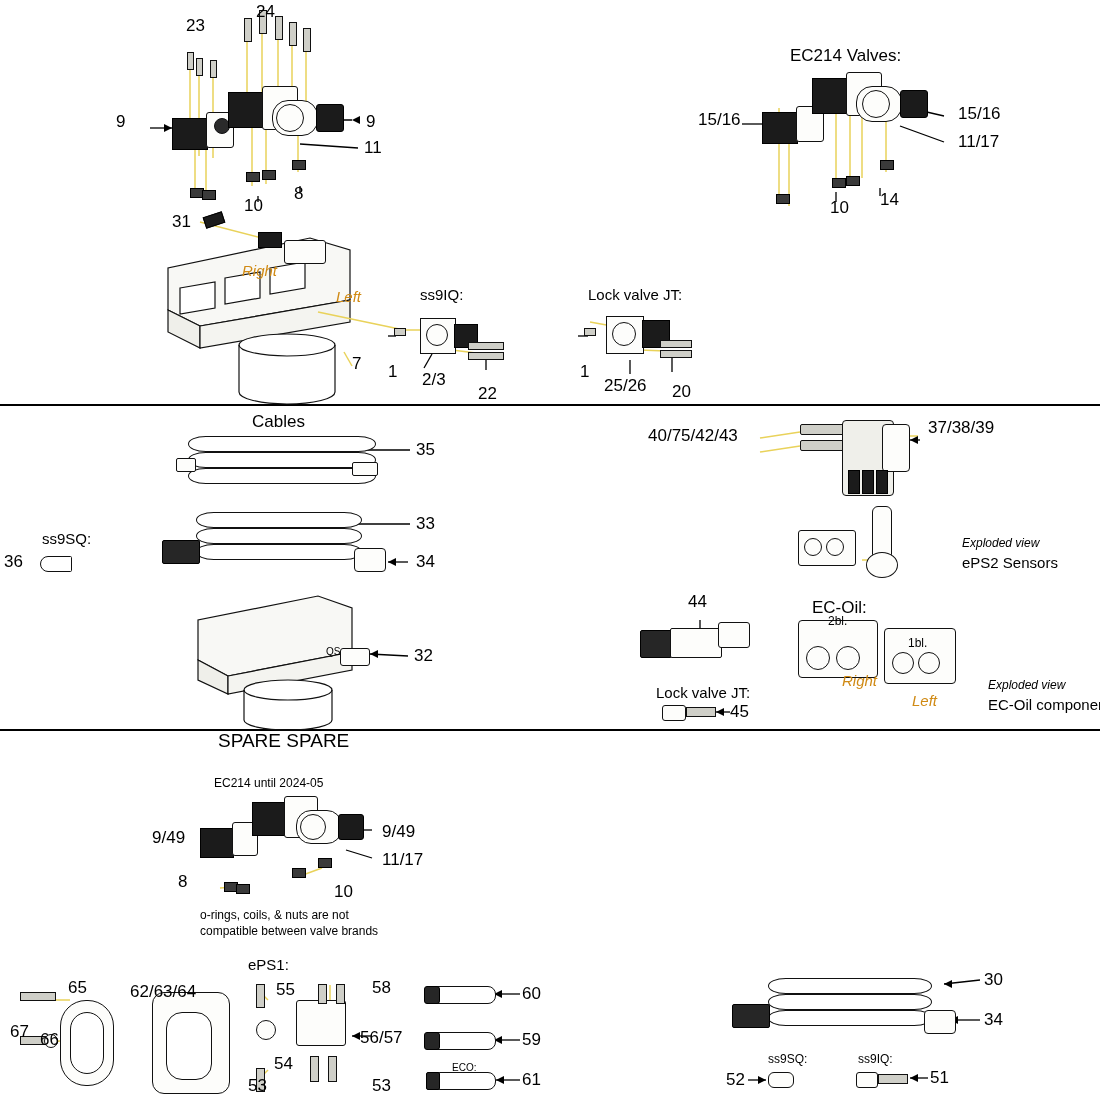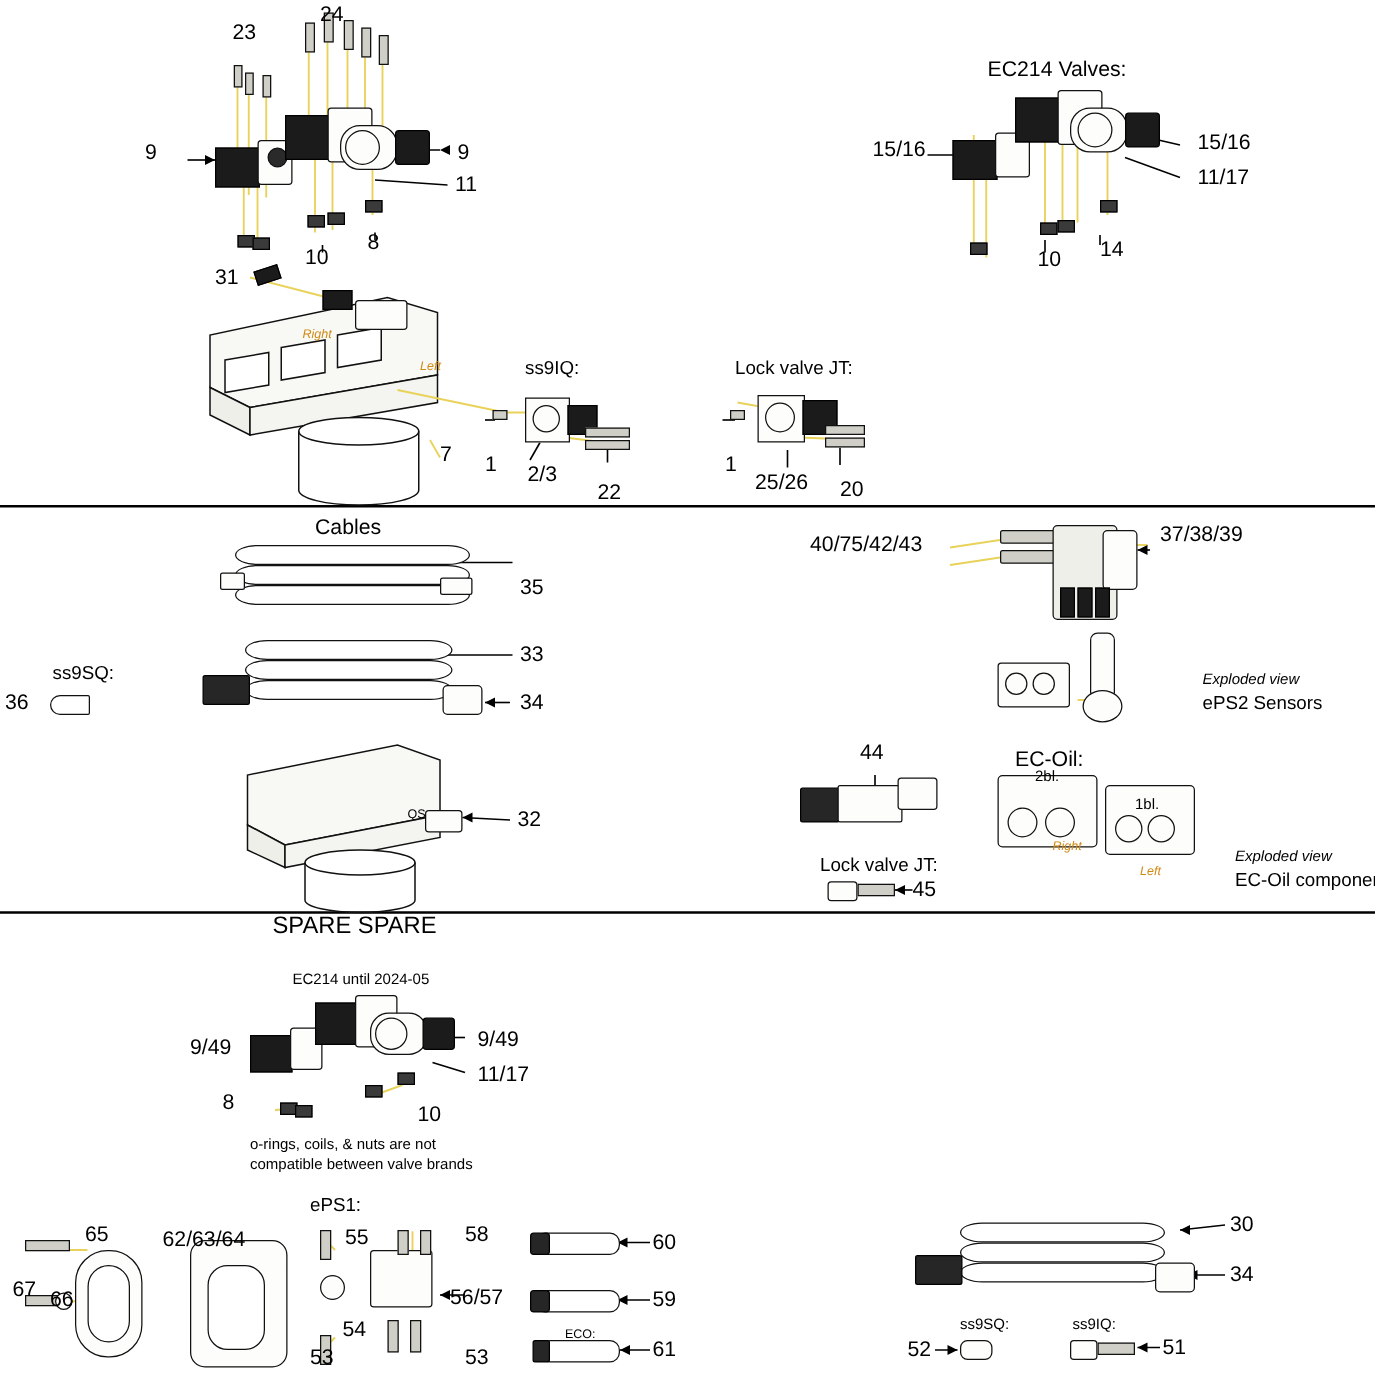--- a/index.html
+++ b/index.html
@@ -12,21 +12,21 @@
     overflow:hidden;
   }
   .stage{position:absolute;left:0;top:0;width:1100px;height:1099px;}
   .lbl{position:absolute;font-size:15px;color:#000;white-space:nowrap;}
   .lbl.big{font-size:17px;}
   .lbl.small{font-size:12px;}
   .lbl.tiny{font-size:10px;}
   .lbl.ital{font-style:italic;font-size:12px;}
   .hr{position:absolute;left:0;width:1100px;height:2px;background:#000;}
   svg.layer{position:absolute;left:0;top:0;width:1100px;height:1099px;pointer-events:none;}
-  .orange{color:#d08a14;font-style:italic;font-size:10px;position:absolute;text-align:right;}
+  .orange{color:#d08a14;font-style:italic;font-size:15px;position:absolute;text-align:right;}
   .blkpart{position:absolute;background:#1b1b1b;border:1px solid #000;}
   .whpart{position:absolute;background:#fdfdfb;border:1.3px solid #111;}
   .greypart{position:absolute;background:#efefea;border:1.2px solid #111;}
   .ring{position:absolute;border:1.4px solid #111;border-radius:50%;background:#fdfdfb;}
   .ringdk{position:absolute;border:1.4px solid #111;border-radius:50%;background:#2a2a2a;}
   .bolt{position:absolute;background:#cfcfc8;border:1px solid #111;}
   .cablebody{position:absolute;border:1.3px solid #111;border-radius:40px/18px;background:#fff;}
   .conn{position:absolute;background:#fdfdfb;border:1.3px solid #111;border-radius:2px;}
   .conndk{position:absolute;background:#262626;border:1px solid #000;border-radius:2px;}
   .nut{position:absolute;background:#3a3a3a;border:1px solid #000;}
@@ -348,42 +348,42 @@
   <div class="lbl big" style="left:880px;top:190px;">14</div>
 
   <div class="orange" style="left:242px;top:262px;">Right</div>
   <div class="orange" style="left:336px;top:288px;">Left</div>
 
   <div class="lbl big" style="left:252px;top:412px;">Cables</div>
   <div class="lbl" style="left:42px;top:530px;">ss9SQ:</div>
   <div class="lbl" style="left:656px;top:684px;">Lock valve JT:</div>
   <div class="lbl big" style="left:812px;top:598px;">EC-Oil:</div>
 
-  <div class="lbl big" style="left:416px;top:460px;">35</div>
+  <div class="lbl big" style="left:416px;top:440px;">35</div>
   <div class="lbl big" style="left:416px;top:514px;">33</div>
   <div class="lbl big" style="left:416px;top:552px;">34</div>
   <div class="lbl big" style="left:414px;top:646px;">32</div>
   <div class="lbl big" style="left:4px;top:552px;">36</div>
   <div class="lbl big" style="left:648px;top:426px;">40/75/42/43</div>
   <div class="lbl big" style="left:928px;top:418px;">37/38/39</div>
   <div class="lbl big" style="left:688px;top:592px;">44</div>
   <div class="lbl big" style="left:730px;top:702px;">45</div>
 
   <div class="lbl ital" style="left:962px;top:536px;">Exploded view</div>
   <div class="lbl" style="left:962px;top:554px;">ePS2 Sensors</div>
   <div class="lbl ital" style="left:988px;top:678px;">Exploded view</div>
   <div class="lbl" style="left:988px;top:696px;">EC-Oil components</div>
   <div class="lbl small" style="left:828px;top:614px;">2bl.</div>
   <div class="lbl small" style="left:908px;top:636px;">1bl.</div>
   <div class="orange" style="left:842px;top:672px;">Right</div>
   <div class="orange" style="left:912px;top:692px;">Left</div>
   <div class="lbl tiny" style="left:326px;top:646px;">QS</div>
 
   <div class="lbl" style="left:218px;top:730px;font-size:19px;">SPARE SPARE</div>
-  <div class="lbl small" style="left:214px;top:776px;margin-left:20px;">EC214 until 2024-05</div>
+  <div class="lbl small" style="left:214px;top:776px;">EC214 until 2024-05</div>
   <div class="lbl" style="left:248px;top:956px;">ePS1:</div>
   <div class="lbl tiny" style="left:452px;top:1062px;">ECO:</div>
   <div class="lbl small" style="left:768px;top:1052px;">ss9SQ:</div>
   <div class="lbl small" style="left:858px;top:1052px;">ss9IQ:</div>
 
   <div class="lbl small" style="left:200px;top:908px;">o-rings, coils, &amp; nuts are not</div>
   <div class="lbl small" style="left:200px;top:924px;">compatible between valve brands</div>
 
   <div class="lbl big" style="left:152px;top:828px;">9/49</div>
   <div class="lbl big" style="left:382px;top:822px;">9/49</div>

